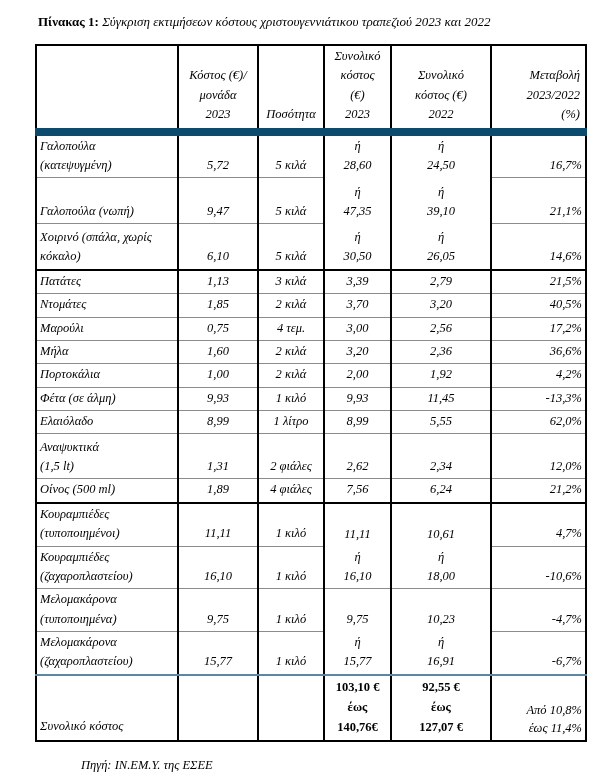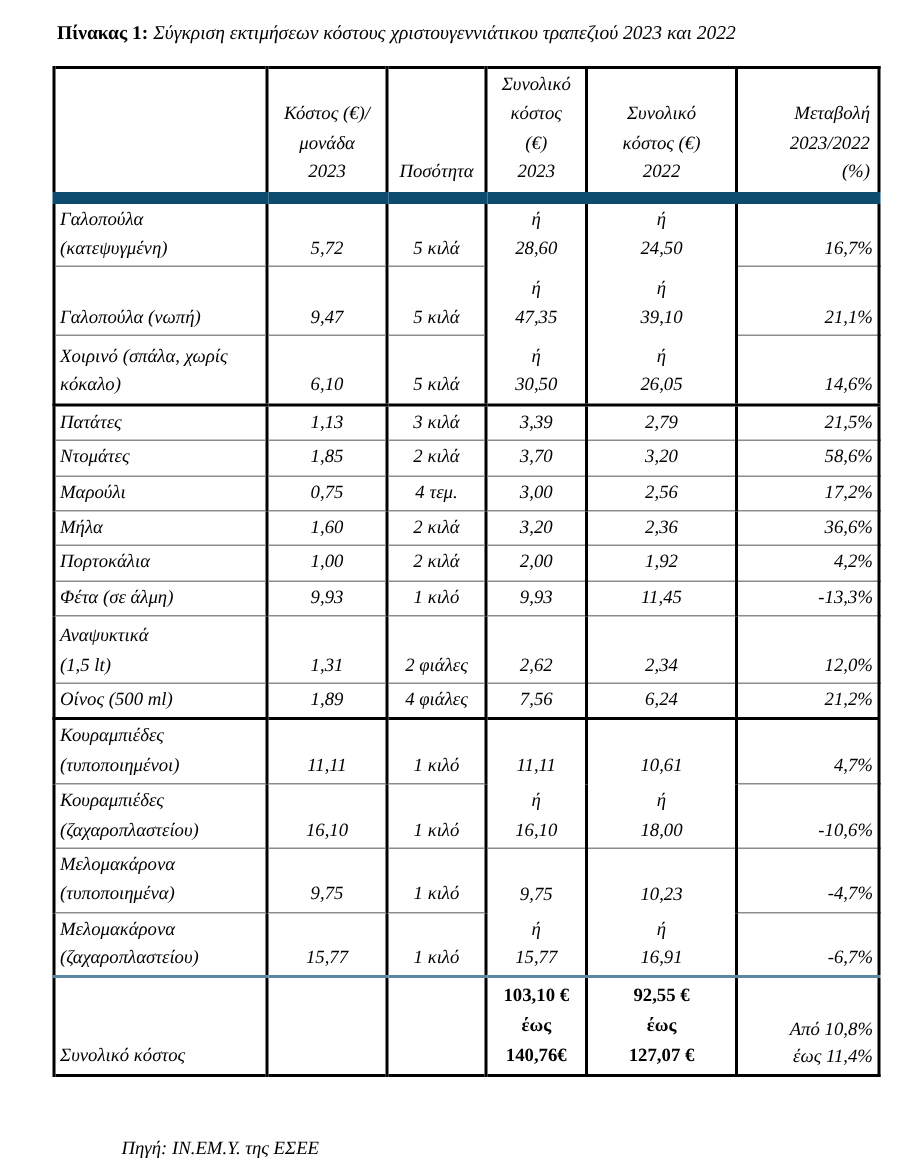--- a/index.html
+++ b/index.html
@@ -179,21 +179,21 @@
         <td class="c-center c-t22">2,79</td>
         <td class="c-pct">21,5%</td>
       </tr>
 
       <tr class="h-s">
         <td class="c-name">Ντομάτες</td>
         <td class="c-center">1,85</td>
         <td class="c-center">2 κιλά</td>
         <td class="c-center c-t23">3,70</td>
         <td class="c-center c-t22">3,20</td>
-        <td class="c-pct">58,6%</td>
+        <td class="c-pct">40,5%</td>
       </tr>
 
       <tr class="h-s">
         <td class="c-name">Μαρούλι</td>
         <td class="c-center">0,75</td>
         <td class="c-center">4 τεμ.</td>
         <td class="c-center c-t23">3,00</td>
         <td class="c-center c-t22">2,56</td>
         <td class="c-pct">17,2%</td>
       </tr>
@@ -218,20 +218,28 @@
 
       <tr class="h-s">
         <td class="c-name">Φέτα (σε άλμη)</td>
         <td class="c-center">9,93</td>
         <td class="c-center">1 κιλό</td>
         <td class="c-center c-t23">9,93</td>
         <td class="c-center c-t22">11,45</td>
         <td class="c-pct">-13,3%</td>
       </tr>
 
+      <tr class="h-s">
+        <td class="c-name">Ελαιόλαδο</td>
+        <td class="c-center">8,99</td>
+        <td class="c-center">1 λίτρο</td>
+        <td class="c-center c-t23">8,99</td>
+        <td class="c-center c-t22">5,55</td>
+        <td class="c-pct">62,0%</td>
+      </tr>
 
       <tr class="h-soft">
         <td class="c-name">Αναψυκτικά
 (1,5 lt)</td>
         <td class="c-center">1,31</td>
         <td class="c-center">2 φιάλες</td>
         <td class="c-center c-t23">2,62</td>
         <td class="c-center c-t22">2,34</td>
         <td class="c-pct">12,0%</td>
       </tr>

